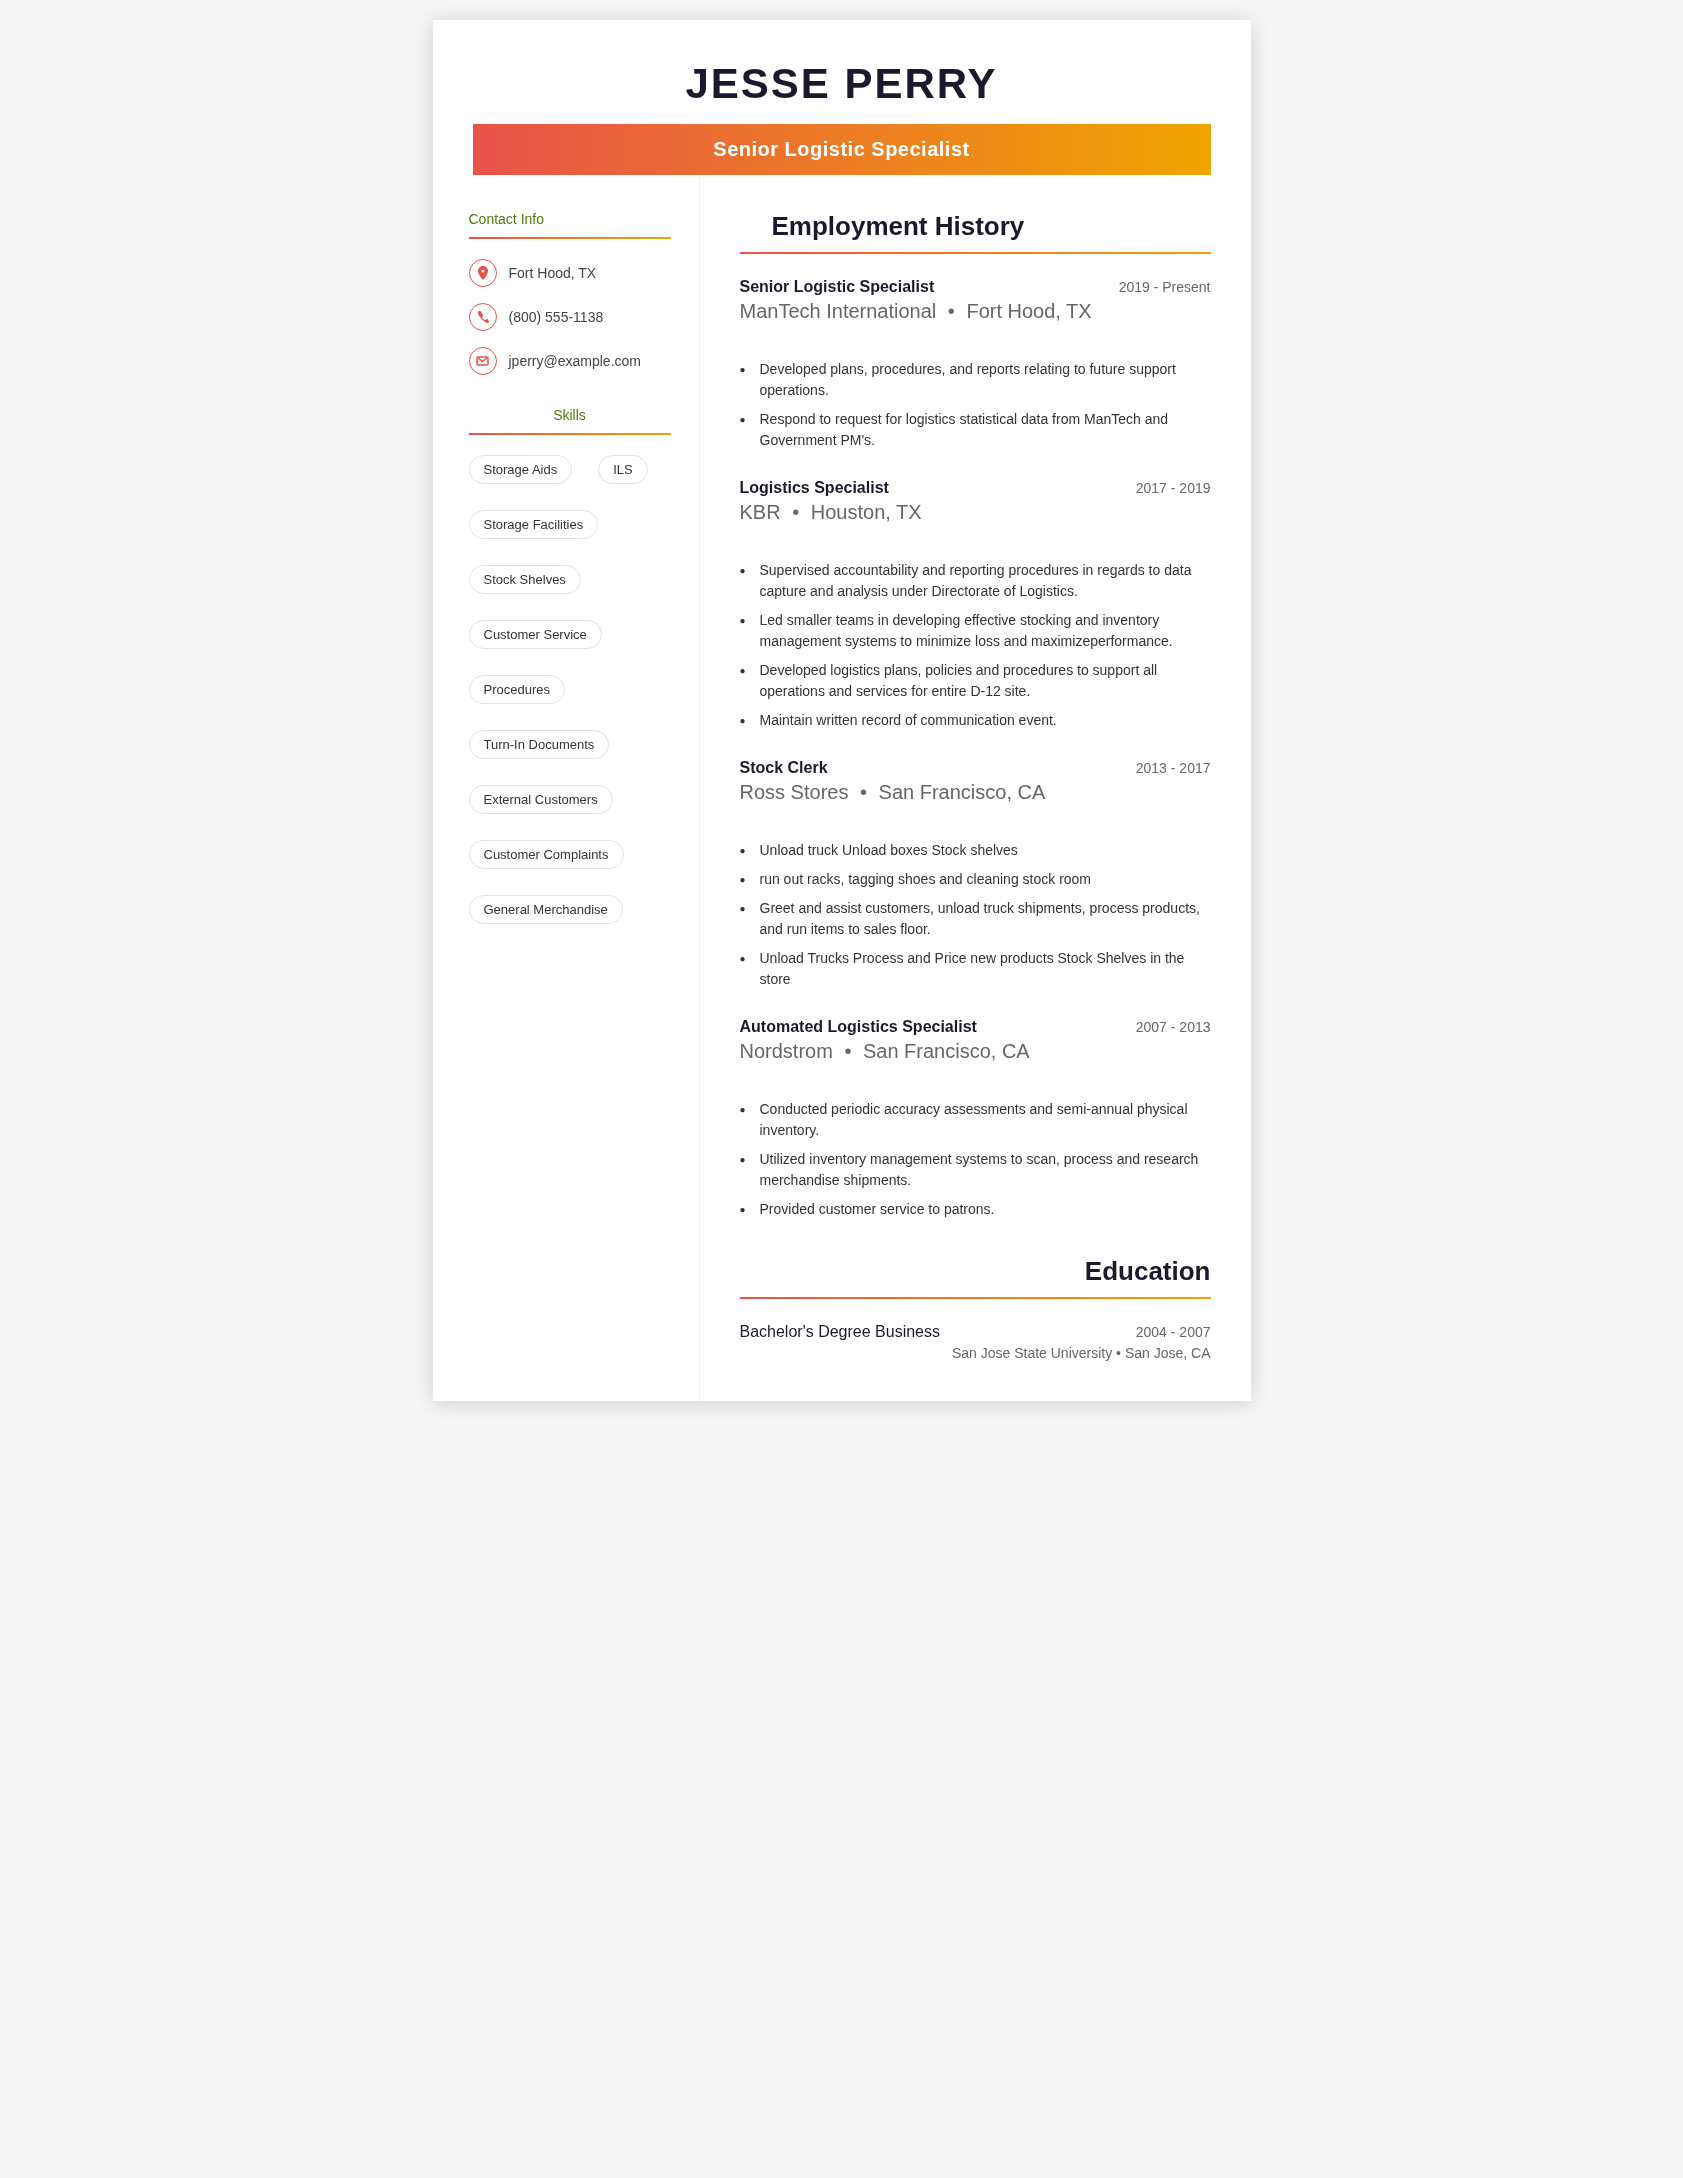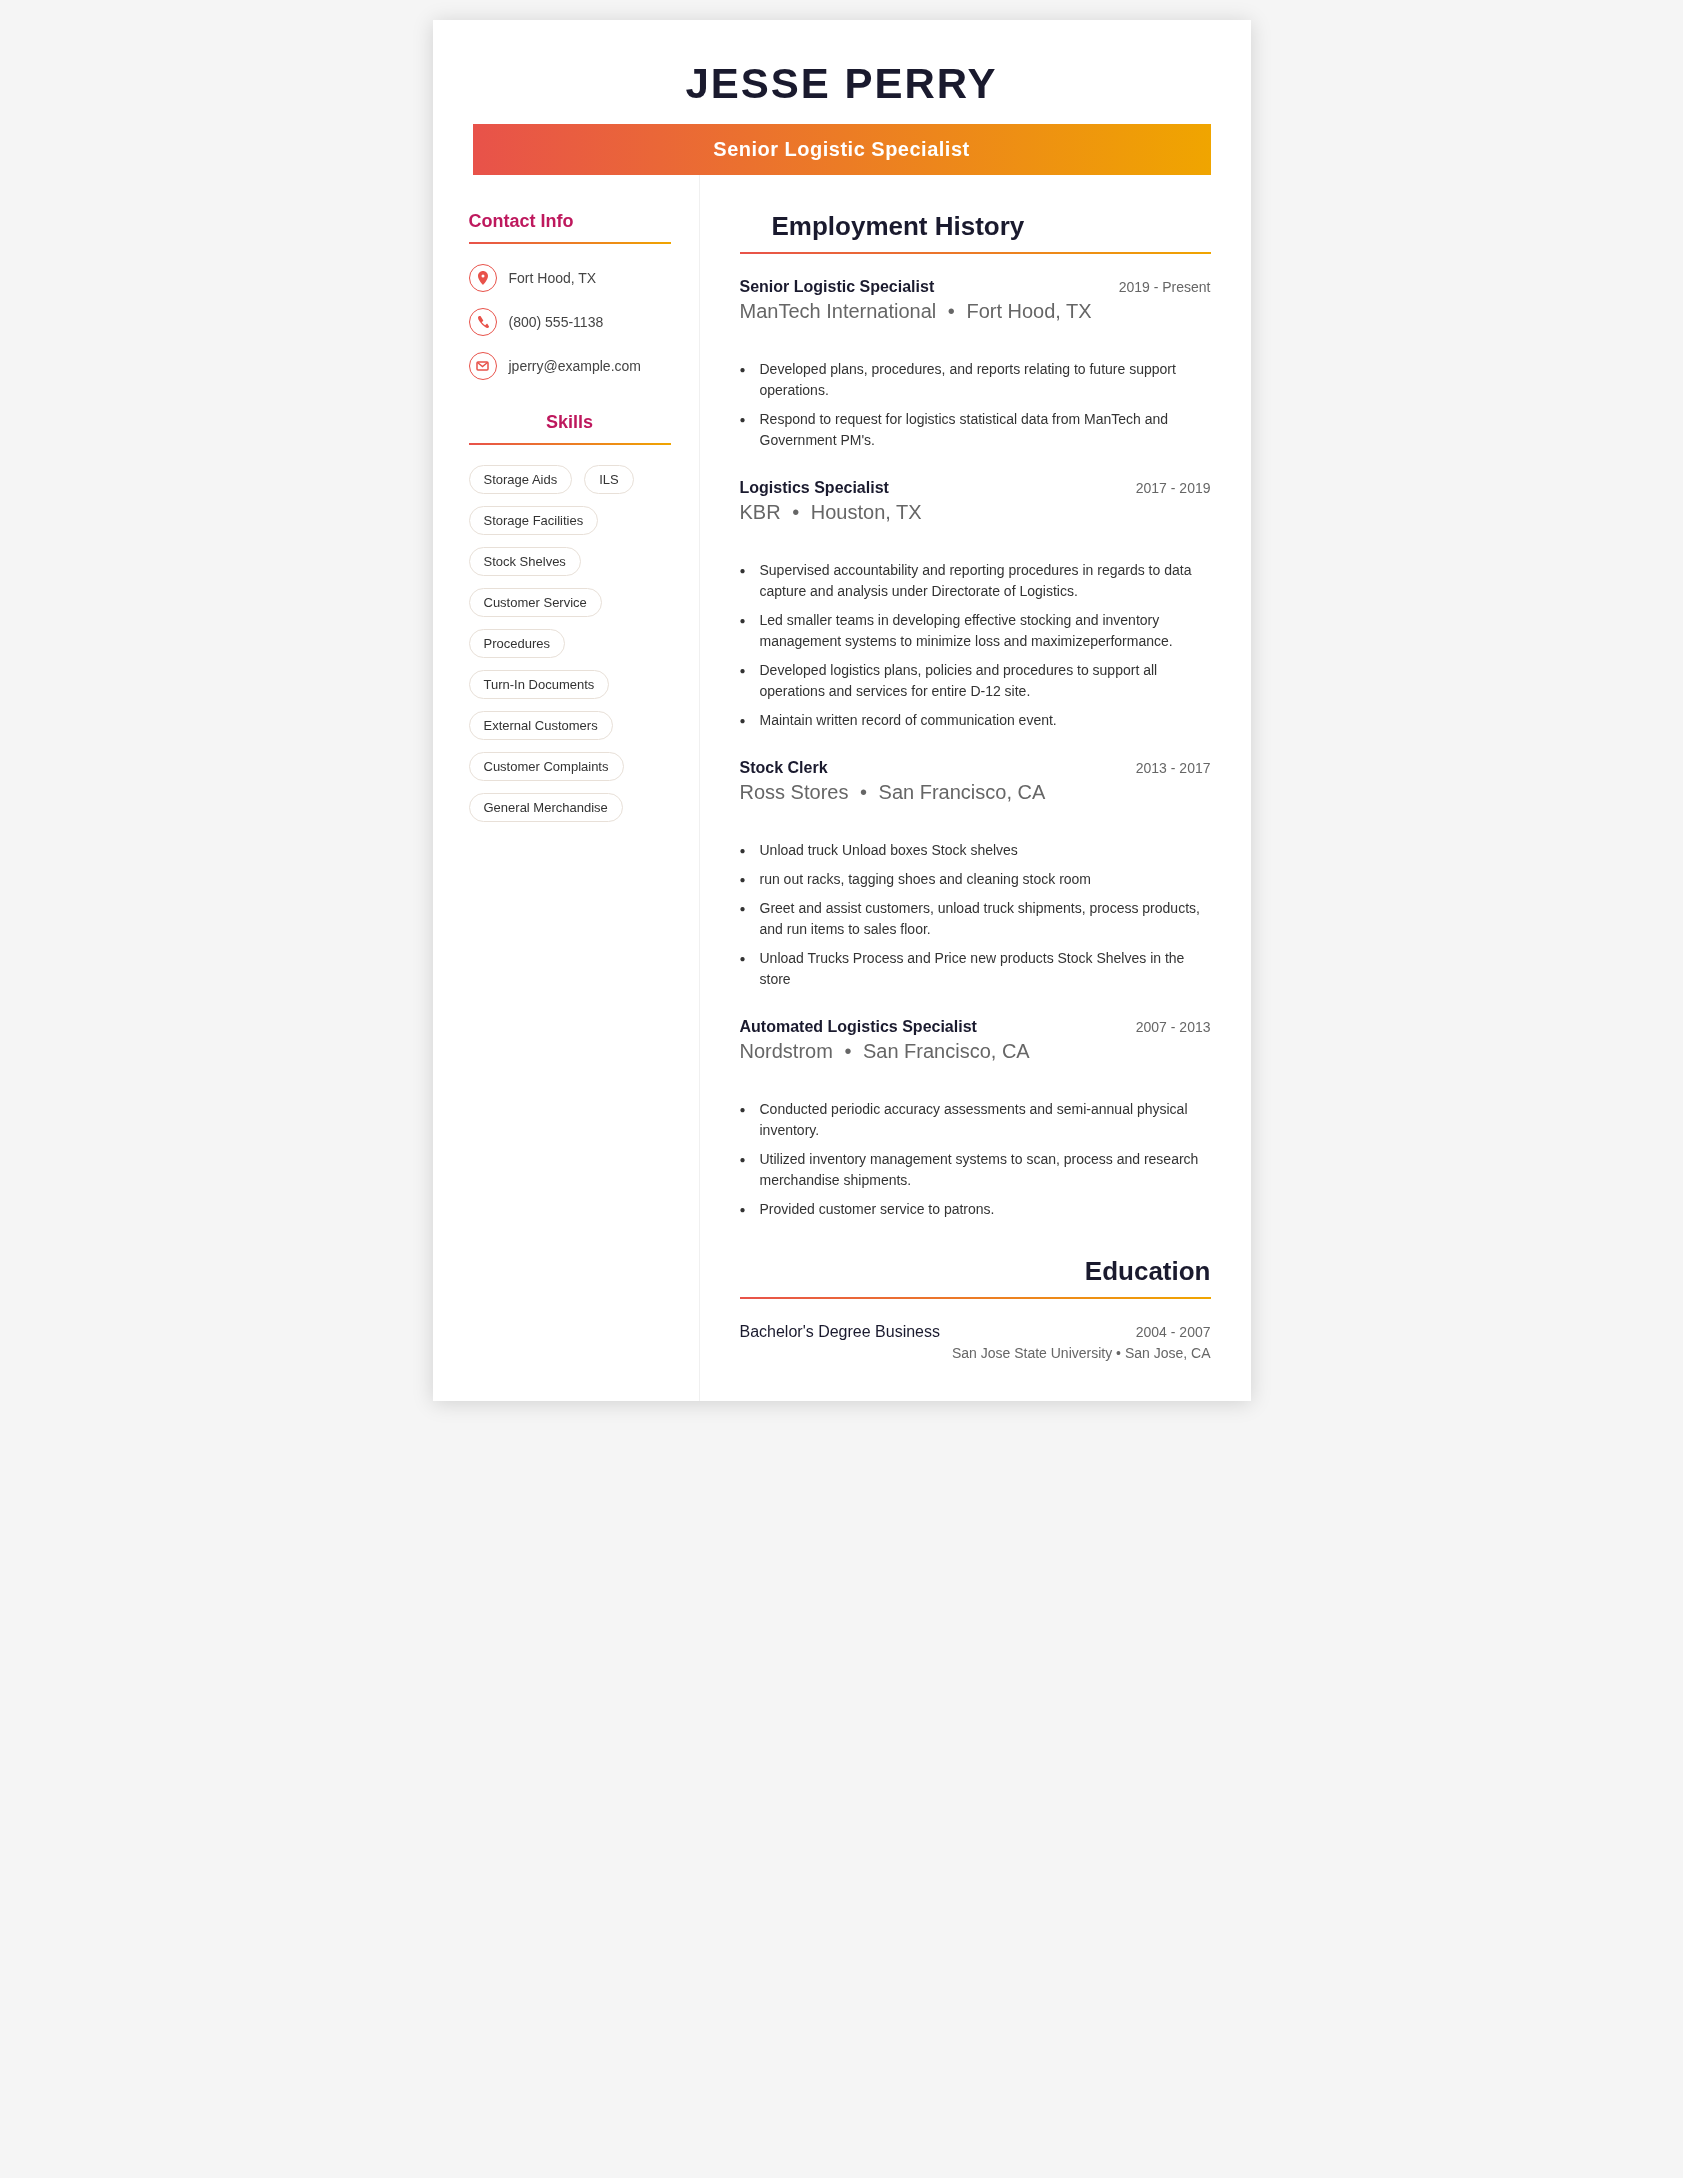--- a/index.html
+++ b/index.html
@@ -48,23 +48,23 @@
       padding: 0;
     }
     
     .sidebar {
       width: 267px;
       min-width: 267px;
       padding: 36px 28px 36px 36px;
       border-right: 1px solid #f0f0f0;
     }
     .sidebar-section-title {
-      font-size: 18px;
-      font-weight: 700;
-      color: #be185d;
+      font-size: 14px;
+      font-weight: 400;
+      color: #4d7c0f;
       margin-bottom: 10px;
     }
     .sidebar-divider {
       height: 2px;
       background: linear-gradient(to right, #e8524a, #f0a500);
       margin-bottom: 20px;
       width: 100%;
     }
     .contact-item {
       display: flex;
@@ -88,21 +88,21 @@
       font-size: 14px;
       color: #444;
     }
     .skills-section {
       margin-top: 32px;
       text-align: center;
     }
     .skill-tags {
       display: flex;
       flex-wrap: wrap;
-      gap: 12px;
+      gap: 26px;
       margin-top: 4px;
     }
     .skill-tag {
       background: #fff;
       border: 1.5px solid #e8e0d8;
       border-radius: 20px;
       padding: 6px 14px;
       font-size: 13px;
       color: #333;
       font-weight: 400;

